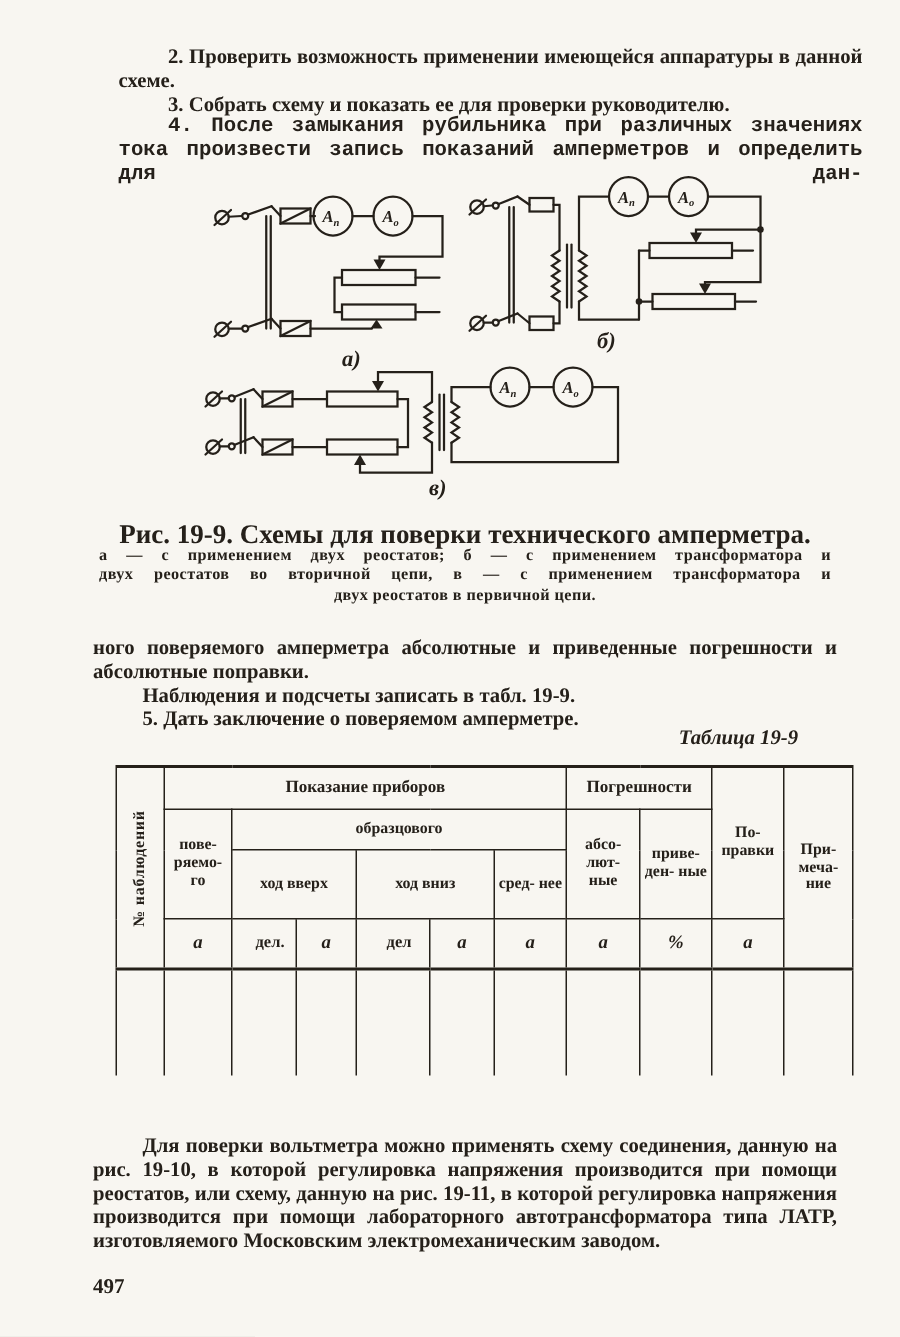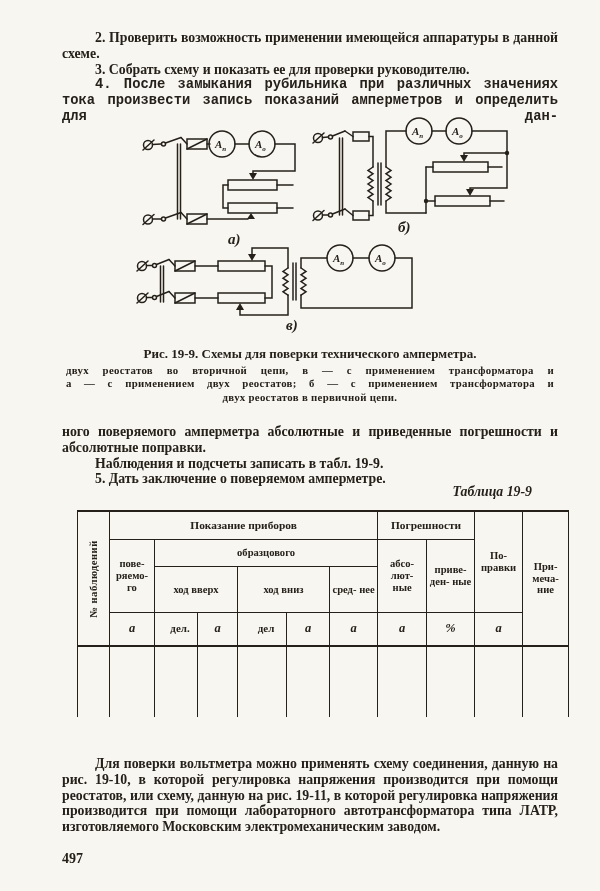--- a/index.html
+++ b/index.html
@@ -22,21 +22,21 @@
     font-weight:bold;
     text-align:justify;
     width:496px;left:62px;
   }
   .bodytext p{margin:0;padding:0;}
   .indent{text-indent:33px;}
   .fill{text-align-last:justify;font-family:Liberation Mono, monospace;}
   .fig-svg{position:absolute;left:60px;top:113px;}
   .fig-caption{
     position:absolute;top:346px;left:62px;width:496px;
-    text-align:center;font-size:13px;font-weight:bold;
+    text-align:center;font-size:18px;font-weight:bold;
   }
   .fig-sub{
     position:absolute;top:364px;left:66px;width:488px;
     font-size:10.8px;line-height:13.3px;font-weight:bold;
     letter-spacing:0.3px;
   }
   .fig-sub .just-line{text-align:justify;text-align-last:justify;}
   .fig-sub .center-line{text-align:center;}
   .table-title{
     position:absolute;top:484px;left:48px;width:484px;
@@ -73,21 +73,21 @@
     transform:translate(-50%,-50%) rotate(-90deg);
     white-space:nowrap;font-size:10.6px;letter-spacing:0.5px;
   }
   .section-heading{
     position:absolute;top:721px;left:62px;width:496px;
     text-align:center;
     font-family:"Liberation Sans", sans-serif;
     font-weight:bold;font-size:13.6px;letter-spacing:0.2px;
   }
   .block-mid{top:424px;}
-  .block-top{top:30px;}
+  .block-top{top:30px;margin-left:17px;}
   .block-bottom{top:756px;}
   .page-number{
     position:absolute;top:851px;left:62px;width:486px;
     text-align:left;font-weight:bold;font-size:14px;
   }
   svg text{font-family:"Liberation Serif", serif;}
 </style>
 </head>
 <body>
 
@@ -264,22 +264,22 @@
           <text x="315" y="149" font-size="11" font-style="italic" font-weight="bold" stroke="none" fill="#25201a"><tspan>А</tspan><tspan dy="2.5" font-size="7">о</tspan></text>
         </g>
         <polyline points="335,145 352,145 352,195 241,195 241,182"></polyline>
         <text x="226" y="217" font-size="15" font-style="italic" font-weight="bold" stroke="none" fill="#25201a">в)</text>
       </g>
     </g>
   </svg>
 
   <div class="fig-caption">Рис. 19-9. Схемы для поверки технического амперметра.</div>
   <div class="fig-sub">
+    <div class="just-line">а — с применением двух реостатов; б — с применением трансформатора и</div>
     <div class="just-line">двух реостатов во вторичной цепи, в — с применением трансформатора и</div>
-    <div class="just-line">а — с применением двух реостатов; б — с применением трансформатора и</div>
     <div class="center-line">двух реостатов в первичной цепи.</div>
   </div>
 
   <div class="bodytext block-mid">
     <p>ного поверяемого амперметра абсолютные и приведенные погрешности и абсолютные поправки.</p>
     <p class="indent">Наблюдения и подсчеты записать в табл. 19-9.</p>
     <p class="indent">5. Дать заключение о поверяемом амперметре.</p>
   </div>
 
   <div class="table-title">Таблица 19-9</div>

